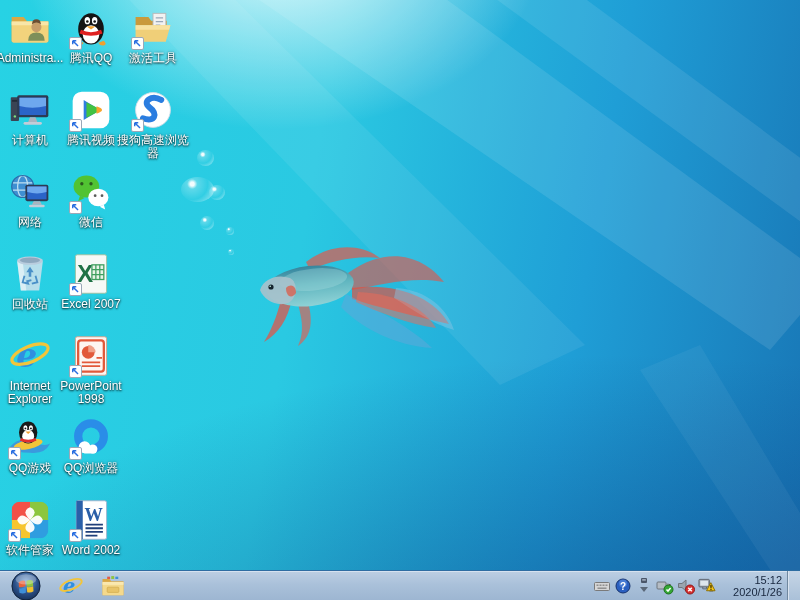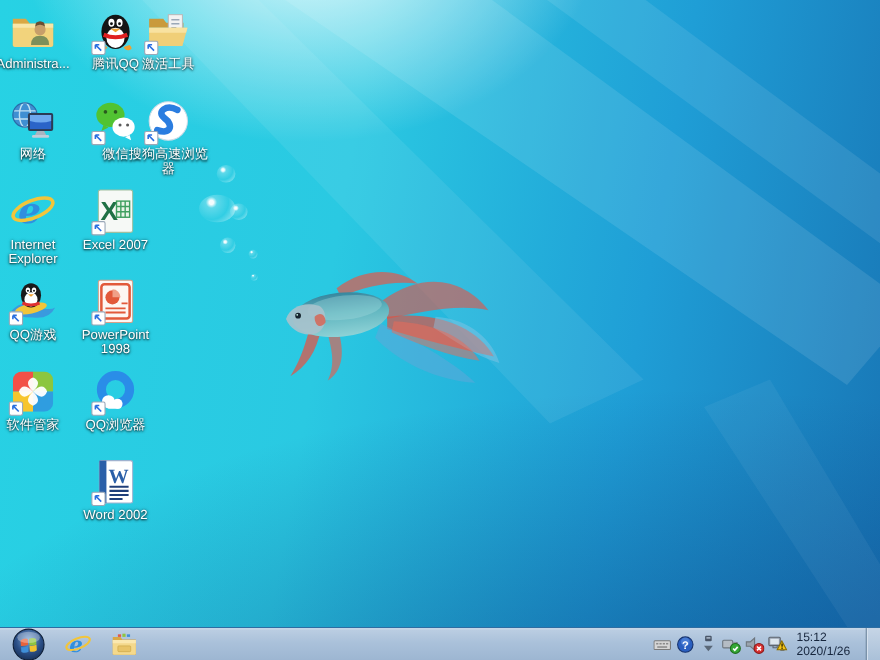--- a/index.html
+++ b/index.html
@@ -9,38 +9,38 @@
       radial-gradient(ellipse 46% 44% at 35% -10%, rgba(242,253,254,0.95), rgba(242,253,254,0) 72%),
       radial-gradient(ellipse 150% 95% at 78% 118%, rgba(8,52,120,0.55), rgba(8,52,120,0) 62%),
       linear-gradient(100deg, #27d2e4 0%, #2ac9e2 38%, #1f9ed6 70%, #1874b4 100%);
     overflow:hidden;}
   .rays{position:absolute;left:0;top:0;pointer-events:none;}
   
   .bubble{position:absolute;border-radius:50%;
     background:radial-gradient(circle at 34% 28%, rgba(255,255,255,0.95) 0 7%, rgba(255,255,255,0.25) 18%, rgba(255,255,255,0.04) 55%, rgba(255,255,255,0.5) 92%, rgba(255,255,255,0.15) 100%);}
   
   .icon-col{position:absolute;top:5px;width:60px;display:flex;flex-direction:column;}
-  .col-1{left:0;} .col-2{left:75px;} .col-3{left:123px;}
+  .col-1{left:0;} .col-2{left:61px;} .col-3{left:123px;}
   .desktop-icon{height:82px;display:flex;flex-direction:column;align-items:center;cursor:default;}
   .icon-art{position:relative;width:46px;height:46px;display:flex;align-items:center;justify-content:center;}
   .shortcut-badge{position:absolute;left:1px;bottom:1px;width:13px;height:13px;background:#fff;border:1px solid #9aa8b8;border-radius:2px;box-sizing:border-box;}
   .icon-label{margin-top:1px;width:76px;text-align:center;font-size:12px;line-height:13px;color:#fff;
     text-shadow:0 1px 2px rgba(0,0,0,0.85), 0 0 3px rgba(0,0,0,0.5);}
   
   .taskbar{position:absolute;left:0;bottom:0;width:800px;height:30px;
     background:linear-gradient(#bdcfe3 0%, #aac1da 45%, #9db6d2 100%);
     border-top:1px solid #2e6da2;box-shadow:inset 0 1px 0 #d6e2ef;box-sizing:border-box;
     display:flex;align-items:center;}
   .tb-btn{height:30px;display:flex;align-items:center;justify-content:center;}
   .start-btn{width:48px;margin-left:2px;}
   .tb-app{width:42px;}
   .tb-spacer{flex:1;}
   .tray{display:flex;align-items:center;gap:3px;margin-right:4px;}
   .tray-icon{width:18px;height:22px;display:flex;align-items:center;justify-content:center;}
-  .clock{width:58px;text-align:left;font-size:11px;line-height:12px;color:#17263d;margin:0 5px 0 4px;}
+  .clock{width:58px;text-align:right;font-size:11px;line-height:12px;color:#17263d;margin:0 5px 0 4px;}
   .show-desktop{width:12px;height:30px;border-left:1px solid #70889f;box-shadow:inset 1px 0 0 #d9e4f0;
     background:linear-gradient(#c6d5e6,#a9c0d8);}
 </style>
 </head>
 <body>
 
 <div class="desktop">
 
   <svg class="rays" width="800" height="600">
     <polygon points="230,-20 420,-20 830,280 770,350" fill="#ffffff" opacity="0.10"></polygon>
@@ -96,38 +96,67 @@
           <path d="M4 17 h40 v21 q0 2 -2 2 H6 q-2 0 -2 -2 Z" fill="#f2d37c"></path>
           <path d="M4 17 h40 v4 H4 Z" fill="#f8e6a8"></path>
           <circle cx="31" cy="23" r="5.5" fill="#c79e6a"></circle>
           <path d="M22 38 q0 -9 9 -9 q9 0 9 9 Z" fill="#7d8f5a"></path>
           <path d="M26 20 q5 -4 10 0 l-1 -4 q-4 -3 -8 0 Z" fill="#6b4e32"></path>
         </svg>
       </div>
       <div class="icon-label">Administra...</div>
     </div>
 
+    <div class="desktop-icon">
+      <div class="icon-art">
+        <svg width="44" height="44" viewBox="0 0 48 48">
+          <rect x="3" y="10" width="9" height="26" rx="1" fill="#3a4454"></rect>
+          <rect x="4.5" y="13" width="6" height="2" fill="#222a36"></rect>
+          <circle cx="7.5" cy="31" r="1.3" fill="#7fe07f"></circle>
+          <rect x="10" y="8" width="34" height="24" rx="2" fill="#2c3a52"></rect>
+          <rect x="12.5" y="10.5" width="29" height="19" fill="#2a64c8"></rect>
+          <path d="M12.5 10.5 h29 v9 q-15 4 -29 0 Z" fill="#6ea8ee"></path>
+          <path d="M24 32 h6 l2 5 h-10 Z" fill="#aab4c0"></path>
+          <rect x="17" y="37" width="20" height="3" rx="1.5" fill="#c2ccd8"></rect>
+        </svg>
+      </div>
+      <div class="icon-label">计算机</div>
+    </div>
 
     <div class="desktop-icon">
       <div class="icon-art">
         <svg width="44" height="44" viewBox="0 0 48 48">
           <circle cx="16" cy="18" r="12" fill="#3f8fd2"></circle>
           <ellipse cx="16" cy="18" rx="5.5" ry="12" fill="none" stroke="#bfe0f2" stroke-width="1.4"></ellipse>
           <path d="M4.5 14 h23 M4.5 22 h23" stroke="#bfe0f2" stroke-width="1.4" fill="none"></path>
           <circle cx="16" cy="18" r="12" fill="none" stroke="#2a6ba8" stroke-width="1.2"></circle>
           <rect x="19" y="16" width="25" height="18" rx="2" fill="#2c3a52"></rect>
           <rect x="21" y="18" width="21" height="14" fill="#2a64c8"></rect>
           <path d="M21 18 h21 v6 q-10 3 -21 0 Z" fill="#6ea8ee"></path>
           <path d="M28 34 h7 l2 4 h-11 Z" fill="#aab4c0"></path>
           <rect x="23" y="38" width="17" height="2.6" rx="1.3" fill="#c2ccd8"></rect>
         </svg>
       </div>
       <div class="icon-label">网络</div>
     </div>
 
+    <div class="desktop-icon">
+      <div class="icon-art">
+        <svg width="44" height="44" viewBox="0 0 48 48">
+          <path d="M10 10 L14 42 H34 L38 10 Z" fill="#cfe0ec" opacity="0.85"></path>
+          <path d="M10 10 L14 42 H20 L16 10 Z" fill="#ffffff" opacity="0.5"></path>
+          <ellipse cx="24" cy="9.5" rx="14" ry="4.5" fill="#b9cdde"></ellipse>
+          <ellipse cx="24" cy="9" rx="11" ry="3" fill="#8fa9bf"></ellipse>
+          <path d="M20 22 l4 -6 4 6 h-2.6 v5 h-2.8 v-5 Z" fill="#4a90c8"></path>
+          <path d="M18 26 l-2 7 6 1.5 -1 -2.6 4.5 -1.2" fill="none" stroke="#4a90c8" stroke-width="2"></path>
+          <path d="M30 26 l2 7 -6 1.5" fill="none" stroke="#4a90c8" stroke-width="2"></path>
+        </svg>
+      </div>
+      <div class="icon-label">回收站</div>
+    </div>
 
     <div class="desktop-icon">
       <div class="icon-art">
         <svg width="44" height="44" viewBox="0 0 48 48">
           <text x="9" y="36" font-family="DejaVu Serif, serif" font-style="italic" font-weight="bold" font-size="36" fill="#2f8fe0">e</text>
           <ellipse cx="24" cy="22" rx="21" ry="8.5" fill="none" stroke="#f2c53a" stroke-width="3.5" transform="rotate(-22 24 22)"></ellipse>
         </svg>
       </div>
       <div class="icon-label">Internet Explorer</div>
     </div>
@@ -196,20 +225,34 @@
           <path d="M10 38 q-4 4 0 5 q4 1 6 -3 Z" fill="#f0a030"></path>
           <path d="M38 38 q4 4 0 5 q-4 1 -6 -3 Z" fill="#f0a030"></path>
         </svg>
         <svg class="shortcut-badge" viewBox="0 0 13 13">
           <path d="M3.2 3.2 h4.2 M3.2 3.2 v4.2 M3.5 3.5 L9.5 9.5" stroke="#2a6fe0" stroke-width="1.7" fill="none"></path>
         </svg>
       </div>
       <div class="icon-label">腾讯QQ</div>
     </div>
 
+    <div class="desktop-icon">
+      <div class="icon-art">
+        <svg width="44" height="44" viewBox="0 0 48 48">
+          <rect x="4" y="4" width="40" height="40" rx="10" fill="#ffffff"></rect>
+          <path d="M16 13 L34 24 L16 35 Z" fill="#2f7de0"></path>
+          <path d="M19 15.5 L35.5 24 L19 32.5 Z" fill="#42c242"></path>
+          <path d="M30 20 q6 2 6 4 q0 2 -6 4 Z" fill="#f7a52e"></path>
+        </svg>
+        <svg class="shortcut-badge" viewBox="0 0 13 13">
+          <path d="M3.2 3.2 h4.2 M3.2 3.2 v4.2 M3.5 3.5 L9.5 9.5" stroke="#2a6fe0" stroke-width="1.7" fill="none"></path>
+        </svg>
+      </div>
+      <div class="icon-label">腾讯视频</div>
+    </div>
 
     <div class="desktop-icon">
       <div class="icon-art">
         <svg width="44" height="44" viewBox="0 0 48 48">
           <ellipse cx="19" cy="18" rx="14" ry="12" fill="#51c332"></ellipse>
           <path d="M12 28 l-2 6 7 -3.5 Z" fill="#51c332"></path>
           <circle cx="14" cy="15" r="1.8" fill="#2a5a1e"></circle>
             <circle cx="24" cy="15" r="1.8" fill="#2a5a1e"></circle>
           <ellipse cx="32" cy="30" rx="11" ry="9.5" fill="#ffffff"></ellipse>
           <path d="M38 38 l1.5 5 -6 -3 Z" fill="#ffffff"></path>

